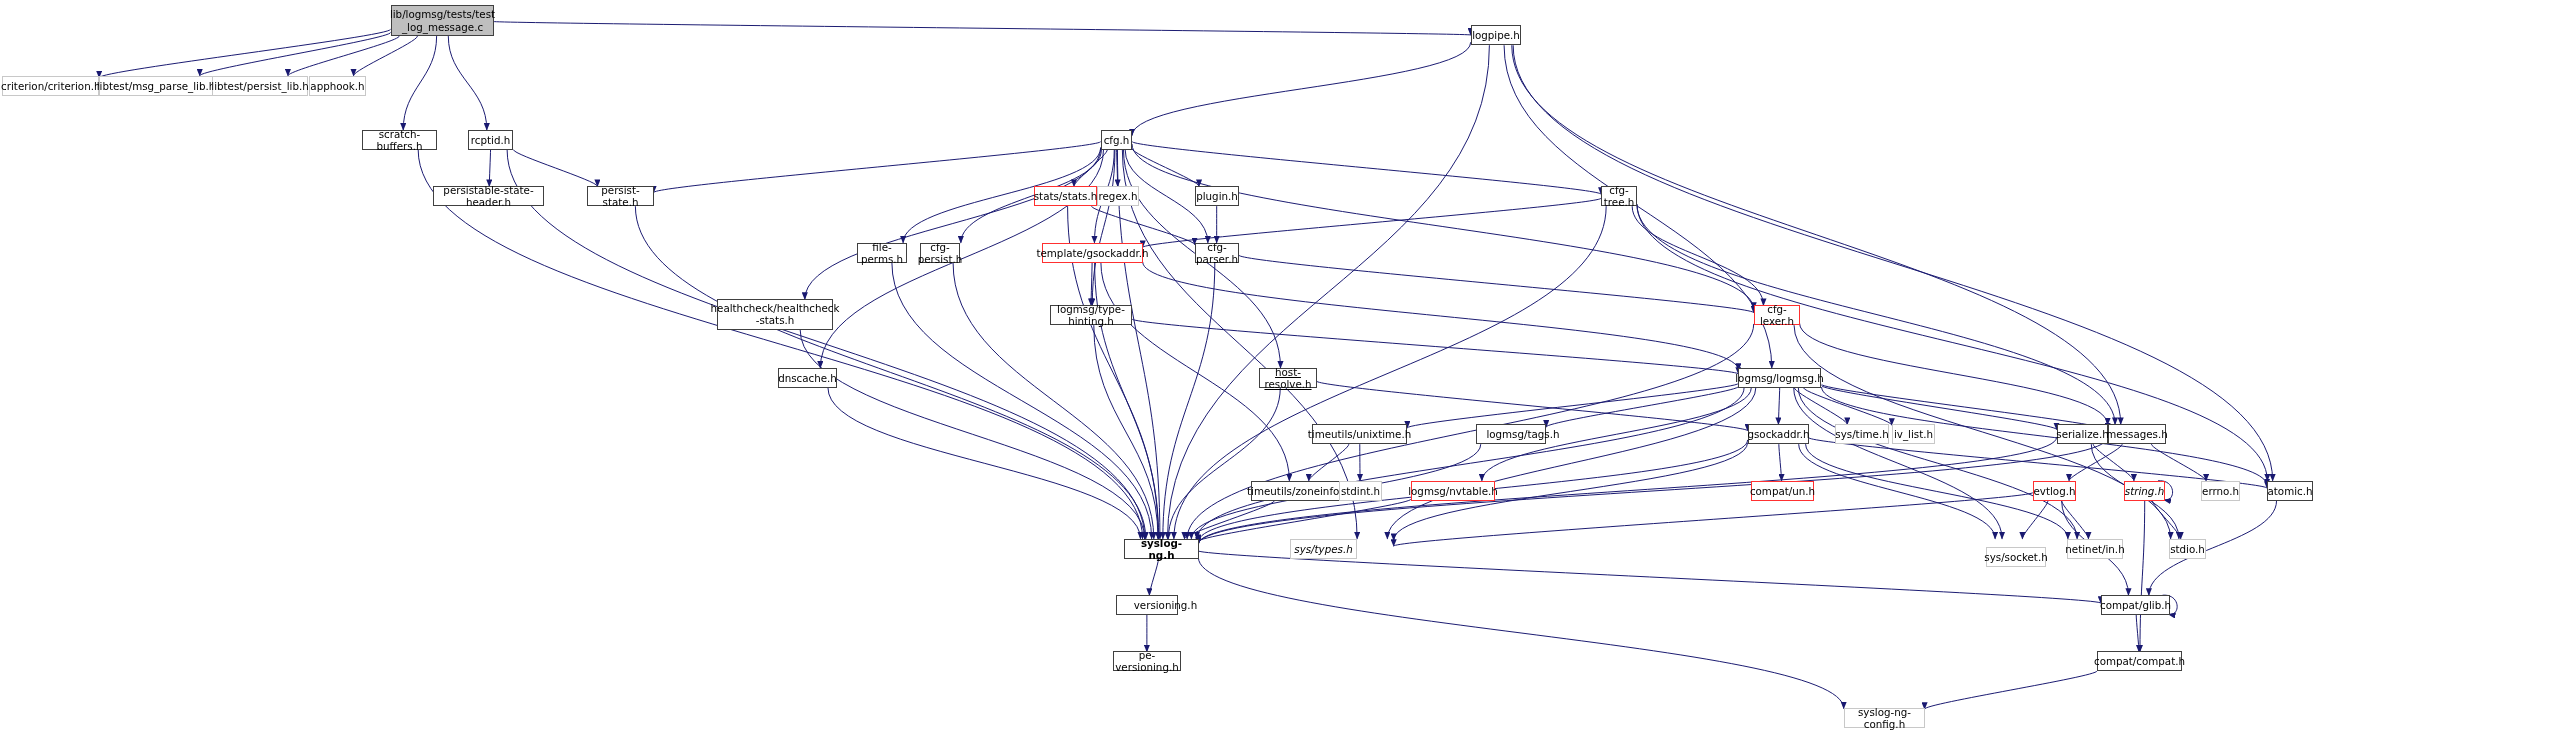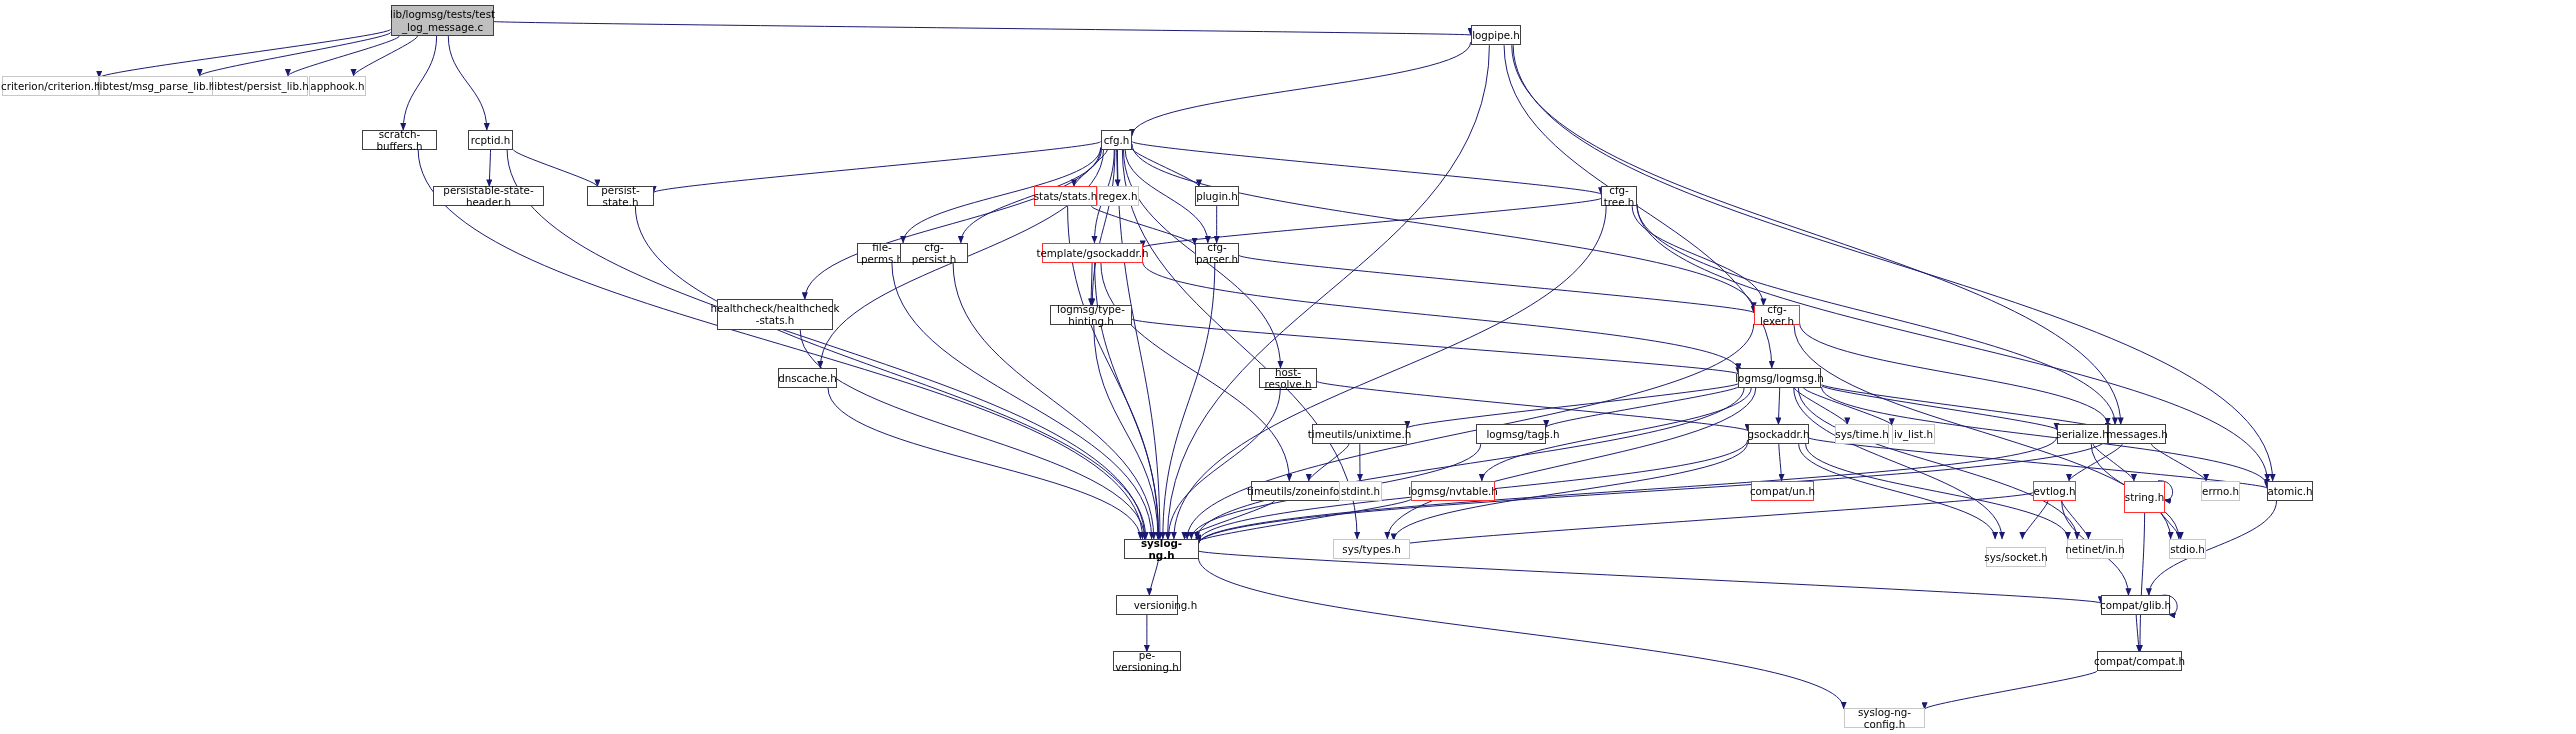--- a/index.html
+++ b/index.html
@@ -142,21 +142,21 @@
     <div class="node link " style="left: 362px; top: 130px; width: 75px; height: 20px;">scratch-buffers.h</div>
     <div class="node link " style="left: 468px; top: 130px; width: 45px; height: 20px;">rcptid.h</div>
     <div class="node link " style="left: 1101px; top: 130px; width: 31px; height: 20px;">cfg.h</div>
     <div class="node link " style="left: 433px; top: 186px; width: 111px; height: 20px;">persistable-state-header.h</div>
     <div class="node link " style="left: 587px; top: 186px; width: 67px; height: 20px;">persist-state.h</div>
     <div class="node link red" style="left: 1034px; top: 186px; width: 63px; height: 20px;">stats/stats.h</div>
     <div class="node link ext" style="left: 1097px; top: 186px; width: 42px; height: 20px;">regex.h</div>
     <div class="node link " style="left: 1195px; top: 186px; width: 44px; height: 20px;">plugin.h</div>
     <div class="node link " style="left: 1601px; top: 186px; width: 36px; height: 20px;">cfg-tree.h</div>
     <div class="node link " style="left: 857px; top: 243px; width: 50px; height: 20px;">file-perms.h</div>
-    <div class="node link " style="left: 900px; top: 243px; width: 68px; height: 20px;">cfg-persist.h</div>
+    <div class="node link " style="left: 920px; top: 243px; width: 40px; height: 20px;">cfg-persist.h</div>
     <div class="node link red" style="left: 1042px; top: 243px; width: 101px; height: 20px;">template/gsockaddr.h</div>
     <div class="node link " style="left: 1195px; top: 243px; width: 44px; height: 20px;">cfg-parser.h</div>
     <div class="node link " style="left: 717px; top: 299px; width: 116px; height: 30.5px;">healthcheck/healthcheck
 -stats.h</div>
     <div class="node link " style="left: 1050px; top: 305px; width: 82px; height: 20px;">logmsg/type-hinting.h</div>
     <div class="node link red" style="left: 1754px; top: 305px; width: 46px; height: 20px;">cfg-lexer.h</div>
     <div class="node link " style="left: 778px; top: 368px; width: 59px; height: 20px;">dnscache.h</div>
     <div class="node link " style="left: 1259px; top: 368px; width: 58px; height: 20px; text-decoration: underline;">host-resolve.h</div>
     <div class="node link " style="left: 1738px; top: 368px; width: 83px; height: 20px;">logmsg/logmsg.h</div>
     <div class="node link " style="left: 1312px; top: 424px; width: 95px; height: 20px;">timeutils/unixtime.h</div>
@@ -164,25 +164,25 @@
     <div class="node link " style="left: 1748px; top: 424px; width: 61px; height: 20px;">gsockaddr.h</div>
     <div class="node link ext" style="left: 1835px; top: 424px; width: 54px; height: 20px;">sys/time.h</div>
     <div class="node link ext" style="left: 1892px; top: 424px; width: 43px; height: 20px;">iv_list.h</div>
     <div class="node link " style="left: 2057px; top: 424px; width: 51px; height: 20px;">serialize.h</div>
     <div class="node link " style="left: 2108px; top: 424px; width: 58px; height: 20px;">messages.h</div>
     <div class="node link " style="left: 1251px; top: 481px; width: 94px; height: 20px;">timeutils/zoneinfo.h</div>
     <div class="node link ext" style="left: 1339px; top: 481px; width: 43px; height: 20px;">stdint.h</div>
     <div class="node link red" style="left: 1411px; top: 481px; width: 84px; height: 20px;">logmsg/nvtable.h</div>
     <div class="node link red" style="left: 1751px; top: 481px; width: 63px; height: 20px;">compat/un.h</div>
     <div class="node link red" style="left: 2033px; top: 481px; width: 43px; height: 20px;">evtlog.h</div>
-    <div class="node link red" style="left: 2124px; top: 481px; width: 41px; height: 32px;">string.h</div>
+    <div class="node link red" style="left: 2124px; top: 481px; width: 41px; height: 20px; font-style: italic;">string.h</div>
     <div class="node link ext" style="left: 2201px; top: 481px; width: 39px; height: 20px;">errno.h</div>
     <div class="node link " style="left: 2267px; top: 481px; width: 46px; height: 20px;">atomic.h</div>
     <div class="node link " style="left: 1124px; top: 539px; width: 75px; height: 20px; font-weight: bold;">syslog-ng.h</div>
-    <div class="node link ext" style="left: 1333px; top: 539px; width: 77px; height: 20px;">sys/types.h</div>
+    <div class="node link ext" style="left: 1290px; top: 539px; width: 67px; height: 20px; font-style: italic;">sys/types.h</div>
     <div class="node link ext" style="left: 1986px; top: 539px; width: 60px; height: 20px; margin-top: 8px;">sys/socket.h</div>
     <div class="node link ext" style="left: 2067px; top: 539px; width: 56px; height: 20px;">netinet/in.h</div>
     <div class="node link ext" style="left: 2169px; top: 539px; width: 37px; height: 20px;">stdio.h</div>
     <div class="node link " style="left: 1116px; top: 595px; width: 62px; height: 20px; padding-left: 40px;">versioning.h</div>
     <div class="node link " style="left: 2101px; top: 595px; width: 69px; height: 20px;">compat/glib.h</div>
     <div class="node link " style="left: 1113px; top: 651px; width: 68px; height: 20px;">pe-versioning.h</div>
     <div class="node link " style="left: 2097px; top: 651px; width: 85px; height: 20px;">compat/compat.h</div>
     <div class="node link ext" style="left: 1844px; top: 708px; width: 81px; height: 20px;">syslog-ng-config.h</div>
   </div>
 

